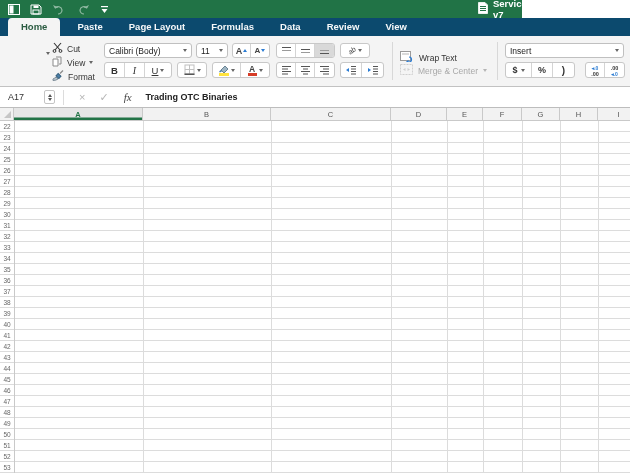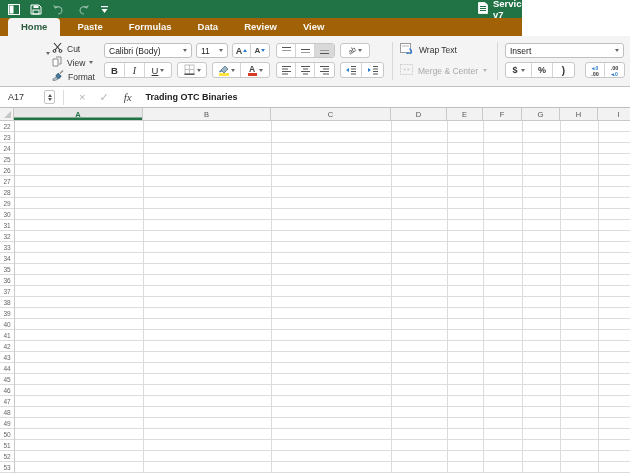--- a/index.html
+++ b/index.html
@@ -9,21 +9,21 @@
 
   
   .titlebar{position:absolute;left:0;top:0;width:522px;height:18px;background:#217346;}
   .tb-icons{position:absolute;left:8px;top:2px;display:flex;align-items:center;gap:10px;height:14px;}
   .tb-icons svg{display:block;}
   .dim{opacity:.5;}
   .doc-title{position:absolute;left:478px;top:2px;display:flex;align-items:center;gap:5px;
              color:#fff;font-size:9.5px;font-weight:600;height:14px;}
 
   
-  .tabbar{position:absolute;left:0;top:18px;width:522px;height:18px;background:#a16207;
+  .tabbar{position:absolute;left:0;top:18px;width:630px;height:18px;background:#0c4a6e;
           display:flex;align-items:center;padding-left:8px;}
   .tab{font-size:9.5px;font-weight:600;color:rgba(255,255,255,.96);padding:3px 9px 3px;margin:0 4px;
        line-height:12px;}
   .tab.active{background:#f4f4f4;color:#2a5b41;border-radius:4px 4px 0 0;margin:0 4px 0 0;
               padding:3px 13px;}
 
   
   .ribbon{position:absolute;left:0;top:36px;width:630px;height:51px;background:#f4f4f4;
           border-bottom:1px solid #c2c2c2;font-size:8.5px;color:#333;}
   .rsep{position:absolute;top:6px;height:38px;width:1px;background:#d8d8d8;}
@@ -49,21 +49,21 @@
   .combo{background:#fff;border:1px solid #c0c0c0;border-radius:3px;display:flex;align-items:center;
          padding:0 4px;font-size:8.5px;color:#222;}
   .combo .cd{margin-left:auto;}
 
   .fontrow1{position:absolute;left:104px;top:7px;display:flex;gap:4px;align-items:center;}
   .fontrow2{position:absolute;left:104px;top:26px;display:flex;gap:5px;align-items:center;}
 
   .alignrow1{position:absolute;left:276px;top:7px;display:flex;gap:5px;align-items:center;}
   .alignrow2{position:absolute;left:276px;top:26px;display:flex;gap:5px;align-items:center;}
 
-  .wrap-row{position:absolute;left:400px;top:7px;display:flex;align-items:center;gap:5px;}
+  .wrap-row{position:absolute;left:400px;top:15px;display:flex;align-items:center;gap:5px;}
   .merge-row{position:absolute;left:400px;top:28px;display:flex;align-items:center;gap:5px;}
 
   .numcombo{position:absolute;left:505px;top:7px;width:119px;height:15px;}
   .numrow{position:absolute;left:505px;top:26px;display:flex;align-items:center;gap:4px;}
   .decbtn{width:19px;height:16px;display:flex;flex-direction:column;align-items:center;
           justify-content:center;font-size:5.5px;line-height:6px;color:#333;font-weight:700;}
   .bluetri{color:#2b7cd3;font-size:5px;}
 
   
   .formulabar{position:absolute;left:0;top:87px;width:630px;height:21px;background:#fff;
@@ -147,20 +147,21 @@
           <rect x="2" y="6" width="6" height="1" fill="#217346"></rect>
           <rect x="2" y="8" width="6" height="1" fill="#217346"></rect>
         </svg></span>
     <span>Services-v7</span>
   </div>
 </div>
 
 <div class="tabbar">
     <div class="tab active">Home</div>
     <div class="tab">Paste</div>
+    <div class="tab">Page Layout</div>
     <div class="tab">Formulas</div>
     <div class="tab">Data</div>
     <div class="tab">Review</div>
     <div class="tab">View</div>
   </div>
 
 <div class="ribbon">
 
   <span class="cd paste-caret"></span>
 

